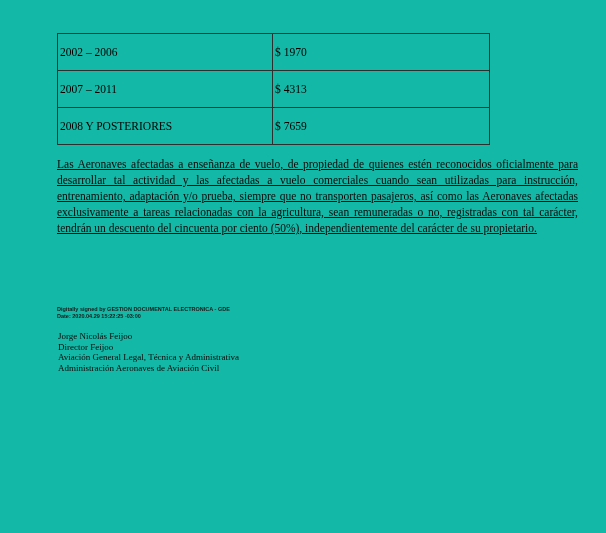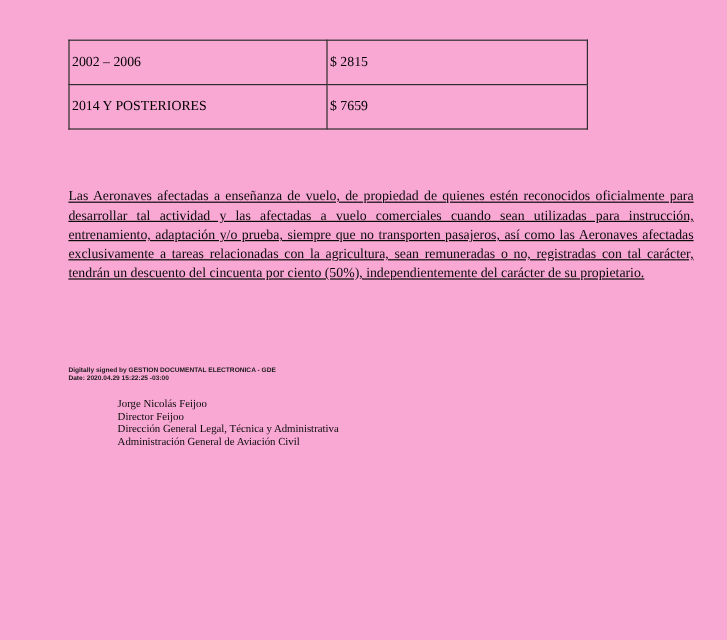--- a/index.html
+++ b/index.html
@@ -1,21 +1,21 @@
 <!DOCTYPE html>
 <html><head>
 <meta charset="utf-8">
 <style>
   * { box-sizing: border-box; }
   html, body { margin: 0; padding: 0; background: #ffffff; }
   .page {
     position: relative;
     width: 606px;
     height: 533px;
-    background: #f9a8d4;
+    background: #14b8a6;
     color: #000000;
     font-family: "Liberation Serif", serif;
     overflow: hidden;
   }
   .fee-table {
     position: absolute;
     left: 57px;
     top: 33px;
     width: 433px;
     border-collapse: collapse;
@@ -53,48 +53,51 @@
     font-weight: 700;
     color: #1a1a1a;
   }
   .sig-block {
     position: absolute;
     left: 58px;
     top: 331px;
     font-size: 9px;
     line-height: 10.5px;
     color: #0a0a0a;
-    margin-left: 40px;
   }
 </style>
 </head>
 <body>
 
 <div class="page">
 
   <table class="fee-table">
     <tbody>
       <tr>
         <td class="period-col">2002 – 2006</td>
-        <td>$ 2815</td>
+        <td>$ 1970</td>
       </tr>
       <tr>
-        <td class="period-col">2014 Y POSTERIORES</td>
+        <td class="period-col">2007 – 2011</td>
+        <td>$ 4313</td>
+      </tr>
+      <tr>
+        <td class="period-col">2008 Y POSTERIORES</td>
         <td>$ 7659</td>
       </tr>
     </tbody>
   </table>
 
   <p class="body-paragraph">Las Aeronaves afectadas a enseñanza de vuelo, de propiedad de quienes estén reconocidos oficialmente para desarrollar tal actividad y las afectadas a vuelo comerciales cuando sean utilizadas para instrucción, entrenamiento, adaptación y/o prueba, siempre que no transporten pasajeros, así como las Aeronaves afectadas exclusivamente a tareas relacionadas con la agricultura, sean remuneradas o no, registradas con tal carácter, tendrán un descuento del cincuenta por ciento (50%), independientemente del carácter de su propietario.</p>
 
   <div class="sig-stamp">
     <div>Digitally signed by GESTION DOCUMENTAL ELECTRONICA - GDE</div>
     <div>Date: 2020.04.29 15:22:25 -03:00</div>
   </div>
 
   <div class="sig-block">
     <div>Jorge Nicolás Feijoo</div>
     <div>Director Feijoo</div>
-    <div>Dirección General Legal, Técnica y Administrativa</div>
-    <div>Administración General de Aviación Civil</div>
+    <div>Aviación General Legal, Técnica y Administrativa</div>
+    <div>Administración Aeronaves de Aviación Civil</div>
   </div>
 
 </div>
 
 </body></html>

